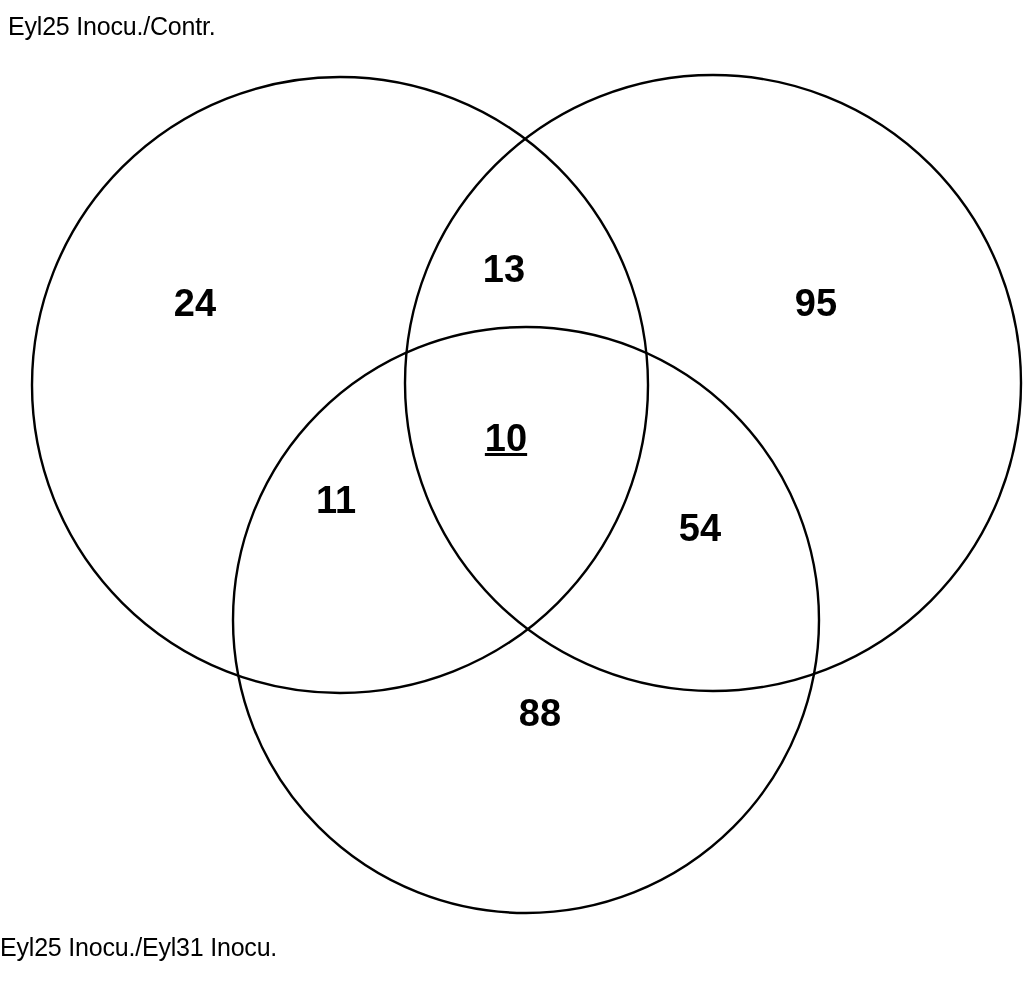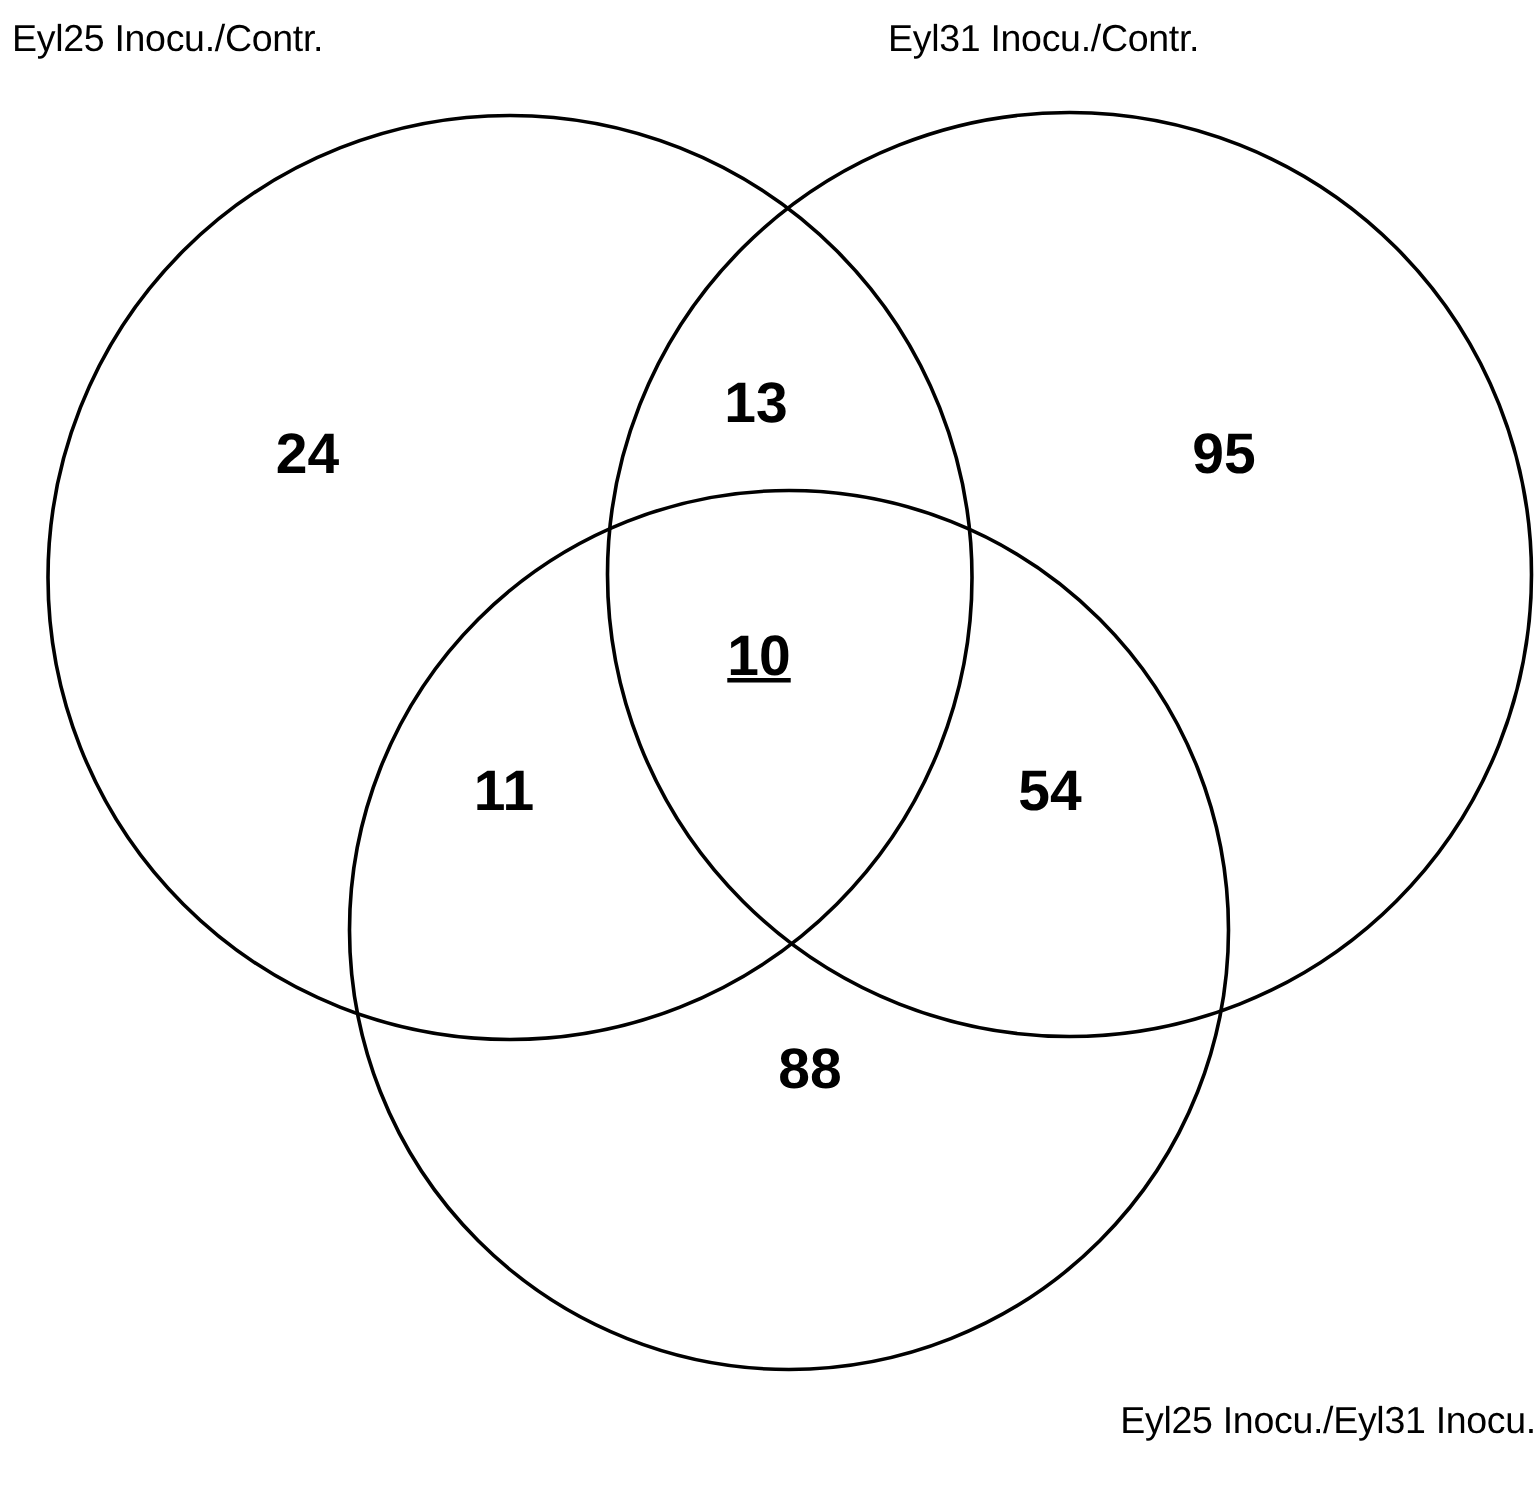--- a/index.html
+++ b/index.html
@@ -37,55 +37,54 @@
     white-space: nowrap;
     color: #000000;
     line-height: 1;
   }
   #label-set-a { left: 8px;  top: 14px; }
   #label-set-b { left: 592px; top: 14px; }
   #label-set-c {
     left: 0;
     top: 935px;
     width: 1024px;
-    text-align: right;
+    text-align: left;
   }
   .region-count {
     position: absolute;
     font-family: "Liberation Sans", sans-serif;
     font-size: 38px;
     font-weight: bold;
     color: #000000;
     line-height: 1;
     transform: translate(-50%, -50%);
     white-space: nowrap;
   }
-  #count-a-only      { left: 205px; top: 303px; }
+  #count-a-only      { left: 195px; top: 303px; }
   #count-ab          { left: 504px; top: 269px; }
   #count-b-only      { left: 792px; top: 303px; margin-left: 24px; }
   #count-abc         { left: 506px; top: 438px; text-decoration: underline; }
-  #count-ac          { left: 336px; top: 528px; }
+  #count-ac          { left: 336px; top: 500px; }
   #count-bc          { left: 700px; top: 528px; }
   #count-c-only      { left: 540px; top: 713px; }
 </style>
 </head>
 <body>
 
 <div id="venn-figure">
 
   <svg id="venn-svg" viewBox="0 0 1024 990" xmlns="http://www.w3.org/2000/svg">
     <rect x="0" y="0" width="1024" height="990" fill="#ffffff"></rect>
     <circle id="circle-a" cx="340" cy="385" r="308" fill="none" stroke="#000000" stroke-width="2.4"></circle>
     <circle id="circle-b" cx="713" cy="383" r="308" fill="none" stroke="#000000" stroke-width="2.4"></circle>
     <circle id="circle-c" cx="526" cy="620" r="293" fill="none" stroke="#000000" stroke-width="2.4"></circle>
   </svg>
 
   <div class="set-label" id="label-set-a">Eyl25 Inocu./Contr.</div>
 
-  <div class="set-label" id="label-set-b">Eyl31 Inocu./Contr.</div>
 
   <div class="set-label" id="label-set-c">Eyl25 Inocu./Eyl31 Inocu.</div>
 
   <div class="region-count" id="count-a-only">24</div>
 
   <div class="region-count" id="count-ab">13</div>
 
   <div class="region-count" id="count-b-only">95</div>
 
   <div class="region-count" id="count-abc">10</div>

